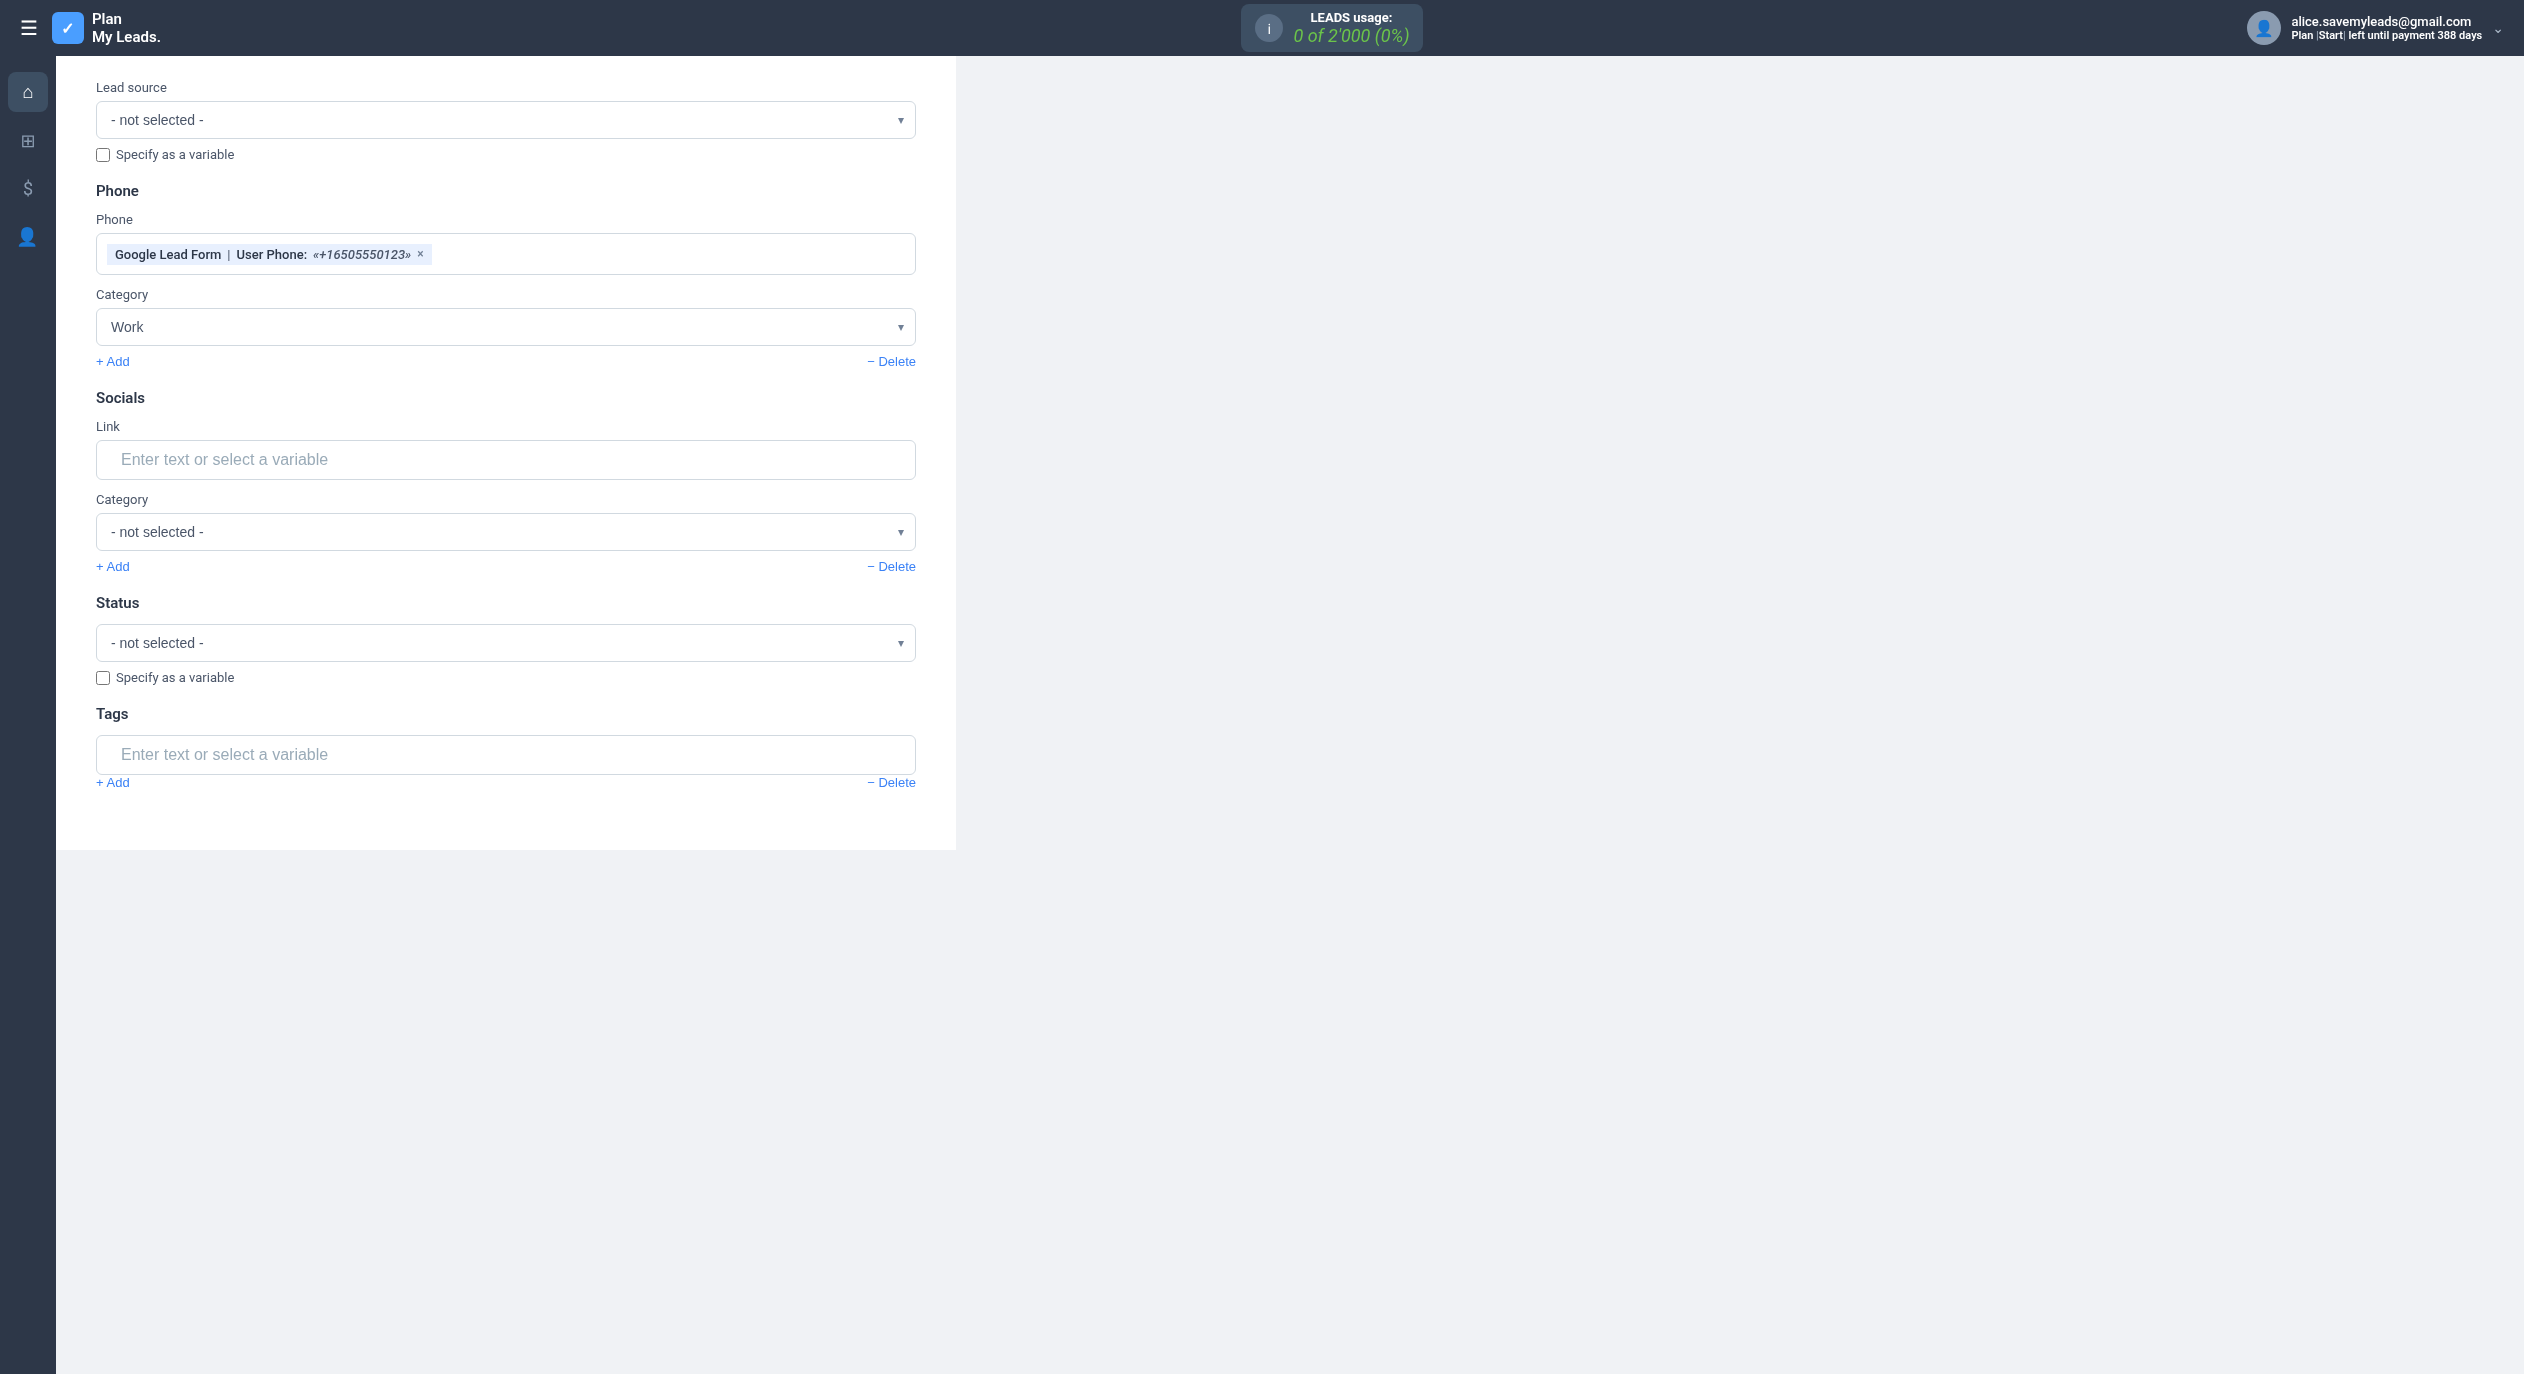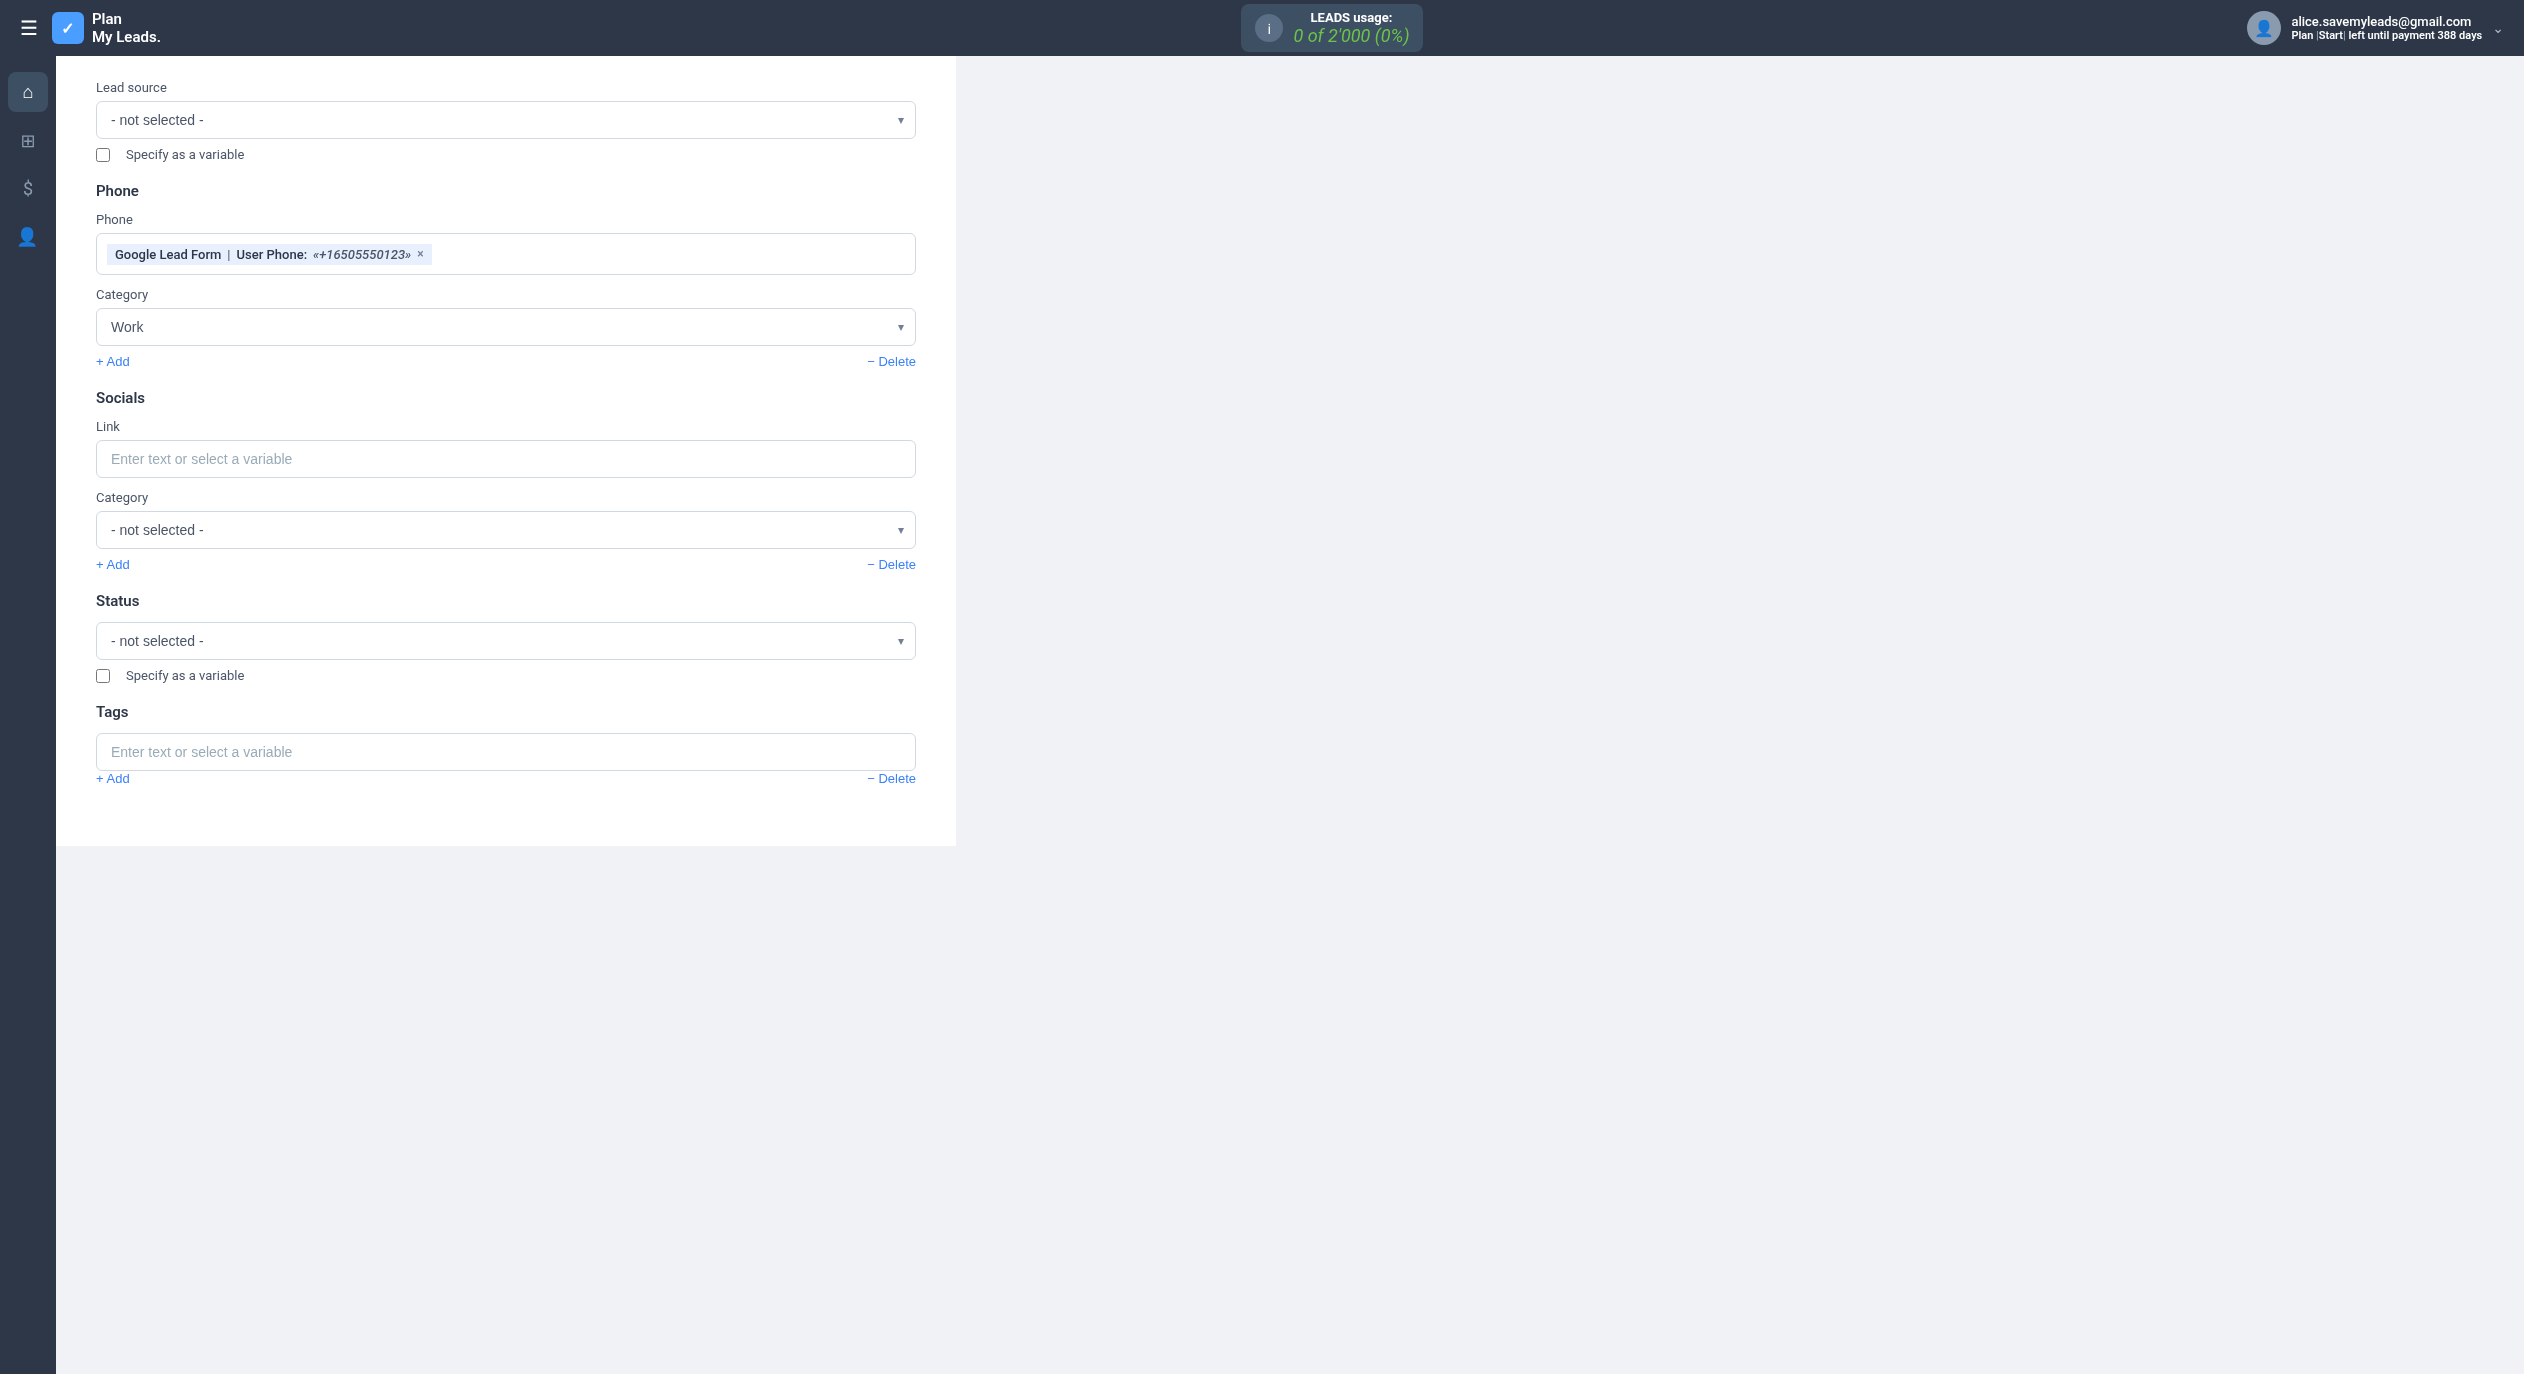--- a/index.html
+++ b/index.html
@@ -221,41 +221,41 @@
       top: 50%;
       transform: translateY(-50%);
       pointer-events: none;
       color: #718096;
       font-size: 12px;
     }
 
     .checkbox-row {
       display: flex;
       align-items: center;
-      gap: 16px;
+      gap: 6px;
       margin-bottom: 16px;
     }
 
     .checkbox-row input[type="checkbox"] {
       width: 14px;
       height: 14px;
       cursor: pointer;
     }
 
     .checkbox-label {
       font-size: 13px;
       color: #4a5568;
     }
 
     .form-input {
       width: 100%;
-      padding: 10px 14px;
+      padding: 10px 24px;
       border: 1px solid #d1d9e0;
       border-radius: 6px;
-      font-size: 14px;
+      font-size: 16px;
       color: #0c4a6e;
       outline: none;
     }
 
     .form-input::placeholder {
       color: #9aabb8;
     }
 
     .tag-input-container {
       display: flex;

